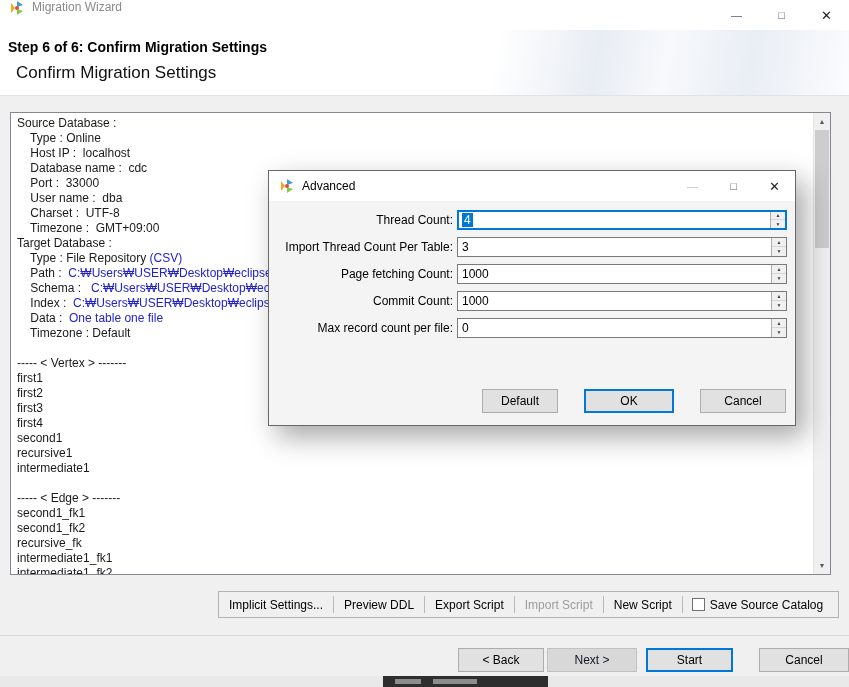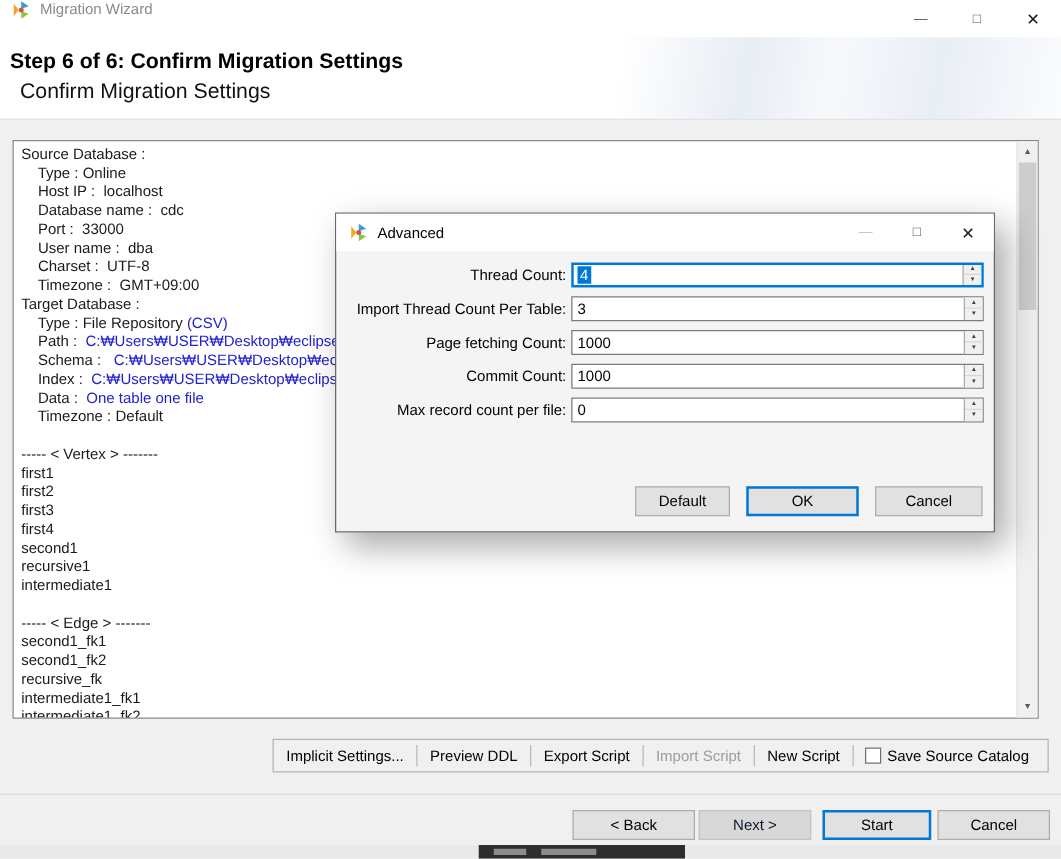--- a/index.html
+++ b/index.html
@@ -13,21 +13,21 @@
   .app-icon{margin-left:9px;width:16px;height:16px;flex:0 0 16px;display:inline-flex}
   .title-text{margin-left:7px;font-size:12px;color:#8a8a8a}
   .win-controls{margin-left:auto;display:flex;height:100%}
   .win-btn{width:45px;height:100%;display:flex;align-items:center;justify-content:center;font-size:11px;color:#5a5a5a;cursor:default}
   .win-btn.close{font-size:13px;color:#222}
 
   
   .header{position:absolute;left:0;top:30px;right:0;height:66px;
     background:linear-gradient(100deg,#ffffff 58%,#e8edf4 70%,#f7f9fc 78%,#e9eef5 88%,#fbfcfe 100%);
     border-bottom:1px solid #e3e3e3}
-  .step-title{position:absolute;left:8px;top:9px;font-size:17px;font-weight:bold;color:#000}
+  .step-title{position:absolute;left:8px;top:9px;font-size:14px;font-weight:bold;color:#000}
   .subtitle{position:absolute;left:16px;top:33px;font-size:17px;color:#111}
 
   
   .console{position:absolute;left:10px;top:112px;width:821px;height:463px;background:#fff;border:1px solid #828790}
   .console-text{position:absolute;left:6px;top:3px;right:19px;bottom:0;overflow:hidden;font-size:12px;line-height:15px;white-space:pre;color:#1a1a1a}
   .link{color:var(--link)}
   .vscroll{position:absolute;top:0;right:0;bottom:0;width:17px;background:#f0f0f0;border-left:1px solid #e6e6e6}
   .sb-btn{position:absolute;left:0;right:0;height:17px;display:flex;align-items:center;justify-content:center;font-size:7px;color:#5a5a5a}
   .sb-btn.down{bottom:0}
   .sb-thumb{position:absolute;left:1px;right:1px;top:17px;height:118px;background:#cdcdcd}
@@ -44,41 +44,41 @@
   .frow{display:flex;align-items:center;height:21px;margin:0 8px 6px 8px}
   .flabel{flex:0 0 180px;text-align:right;padding-right:4px;font-size:12px;color:#000;white-space:nowrap}
   .field{flex:1;height:20px;border:1px solid #7a7a7a;background:#fff;position:relative;display:flex;align-items:center;padding-left:4px;font-size:12px;color:#000}
   .field.focused{border:2px solid var(--accent);padding-left:3px}
   .sel{background:var(--accent);color:#fff;padding:0 2px}
   .spinner{position:absolute;right:0;top:0;bottom:0;width:15px;border-left:1px solid #adadad;display:flex;flex-direction:column;background:#f0f0f0}
   .spin-btn{flex:1;display:flex;align-items:center;justify-content:center;font-size:5px;color:#404040}
   .spin-btn.dn{border-top:1px solid #d6d6d6}
   .crow{display:flex;align-items:center;gap:5px;margin:3px 8px 0 188px;font-size:12px;height:16px;color:#000}
   .cb{width:13px;height:13px;border:1px solid #707070;background:#fff;flex:0 0 13px}
-  .dlg-buttons{position:absolute;right:9px;bottom:12px;display:flex;gap:13px}
+  .dlg-buttons{position:absolute;right:9px;bottom:12px;display:flex;gap:26px}
   .btn{height:24px;background:#e1e1e1;border:1px solid #adadad;font-size:12px;font-family:inherit;display:flex;align-items:center;justify-content:center;color:#000;cursor:default}
   .btn.primary{border:2px solid var(--accent)}
   .btn.disabled{background:#d8d8d8;border-color:#c2c2c2;color:#0f172a}
   .dlg-buttons .btn:nth-child(1){width:76px}
   .dlg-buttons .btn:nth-child(2){width:90px}
   .dlg-buttons .btn:nth-child(3){width:86px}
 
   
   .toolbar{position:absolute;left:218px;top:591px;width:621px;height:27px;border:1px solid #b3b3b3;display:flex;align-items:center;background:#f0f0f0}
   .tbtn{background:none;border:none;font-family:inherit;font-size:12px;color:#000;padding:0 10px;height:100%;display:flex;align-items:center;cursor:default;white-space:nowrap}
   .tbtn.tdisabled{color:#9d9d9d}
   .tsep{width:1px;height:17px;background:#b9b9b9;flex:0 0 1px}
   .cbgroup{display:flex;align-items:center;gap:5px;padding:0 9px;font-size:12px;color:#000;white-space:nowrap}
 
   
   .hsep{position:absolute;left:0;top:635px;width:849px;height:1px;background:#dadada}
   .footer-buttons{position:absolute;left:458px;top:648px;display:flex}
-  .footer-buttons .btn:nth-child(1){width:98px;margin-right:3px}
+  .footer-buttons .btn:nth-child(1){width:86px;margin-right:3px}
   .footer-buttons .btn:nth-child(2){width:90px;margin-right:9px}
-  .footer-buttons .btn:nth-child(3){width:87px;margin-right:5px}
+  .footer-buttons .btn:nth-child(3){width:87px;margin-right:26px}
   .footer-buttons .btn:nth-child(4){width:90px}
 
   
   .taskbar{position:absolute;left:0;bottom:0;width:849px;height:11px;background:#e9e9e9}
   .task-dark{position:absolute;left:383px;top:0;width:165px;height:11px;background:#2e2e2e}
   .task-mark{position:absolute;top:3px;height:5px;background:rgba(255,255,255,.45)}
   .m1{left:12px;width:26px}
   .m2{left:50px;width:44px}
 </style>
 </head>

